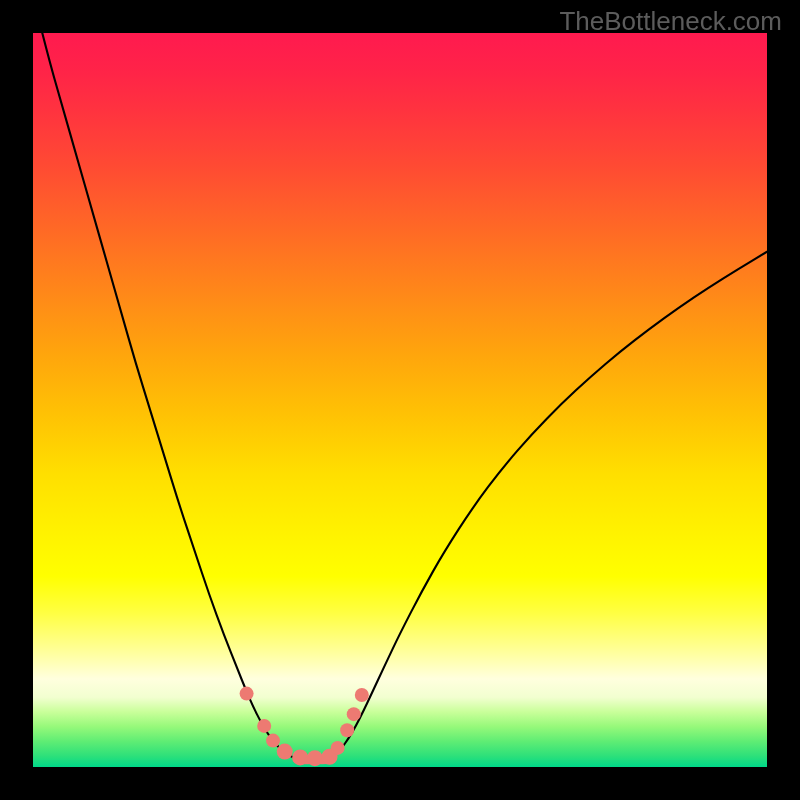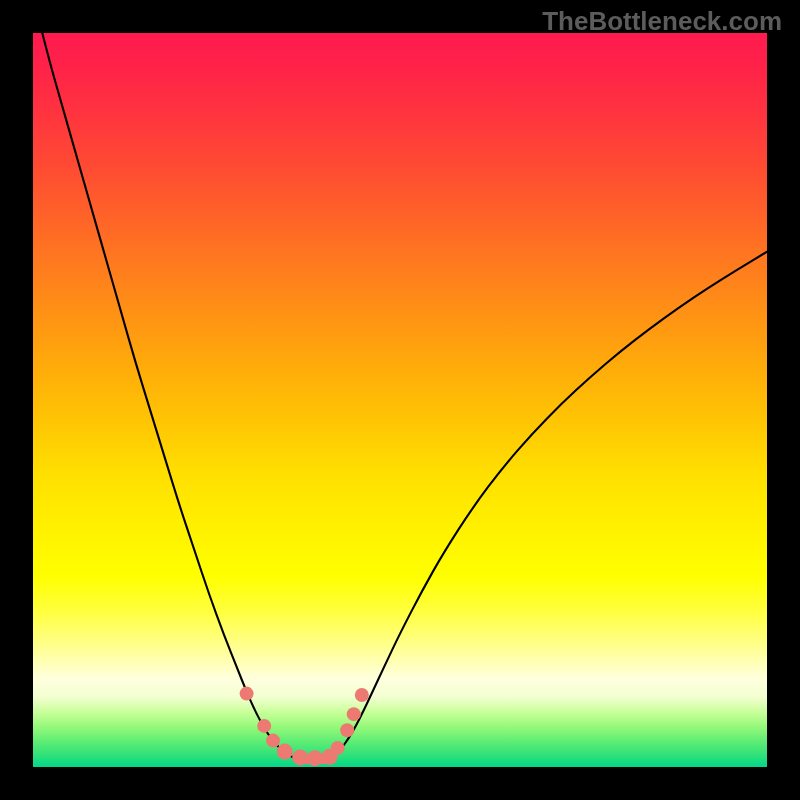--- a/index.html
+++ b/index.html
@@ -24,21 +24,21 @@
     top: 33px;
     width: 734px;
     height: 734px;
   }
   .watermark {
     position: absolute;
     top: 6px;
     right: 18px;
     font-family: Arial, Helvetica, sans-serif;
     font-size: 26px;
-    font-weight: 700;
+    font-weight: 400;
     color: #5c5c5c;
   }
 </style>
 </head>
 <body>
 
 <div class="frame">
   <svg class="plot" viewBox="0 0 734 734" preserveAspectRatio="none">
     <defs>
       <linearGradient id="bg-grad" x1="0" y1="0" x2="0" y2="1">

